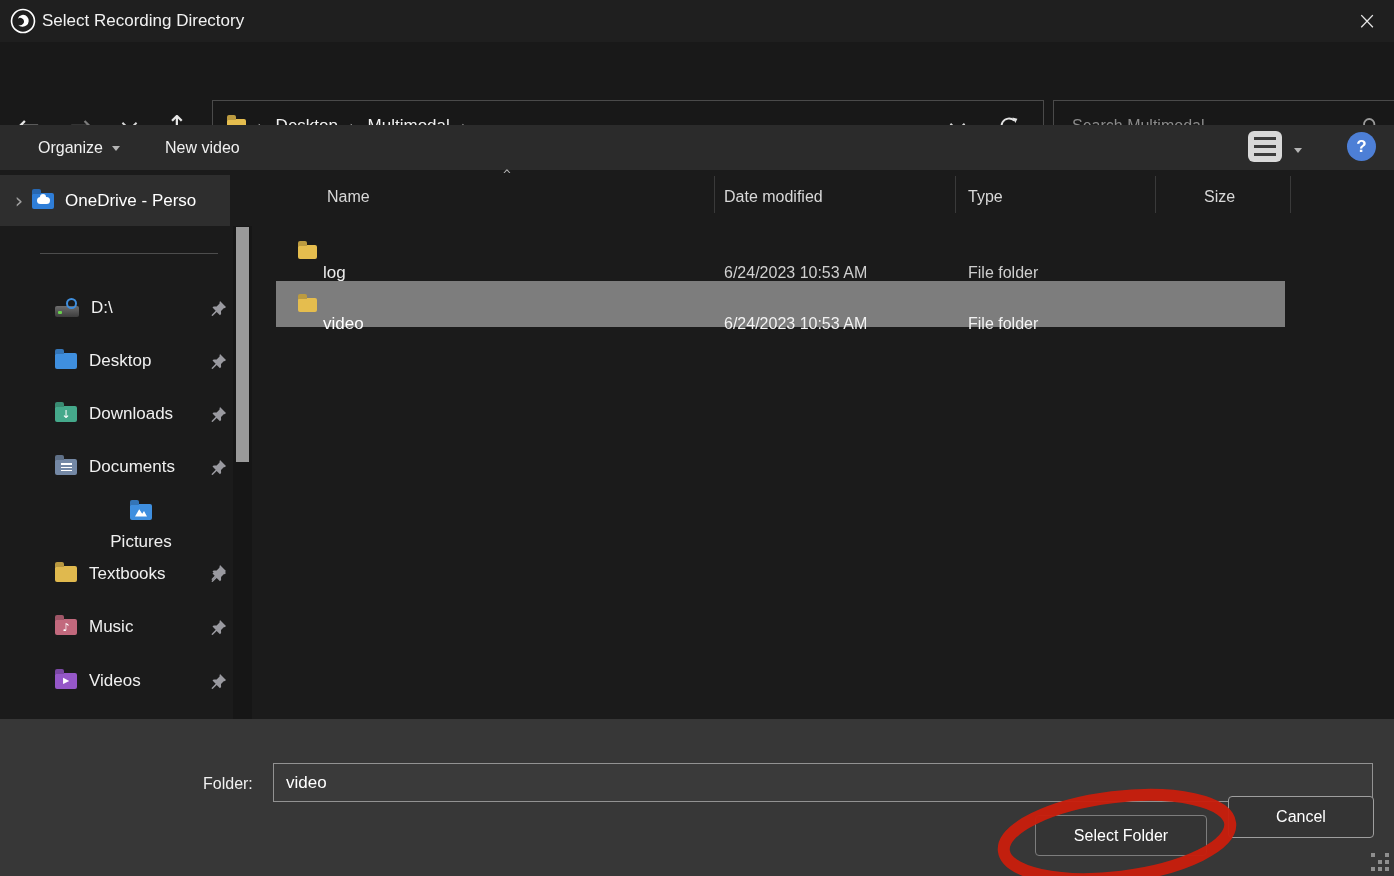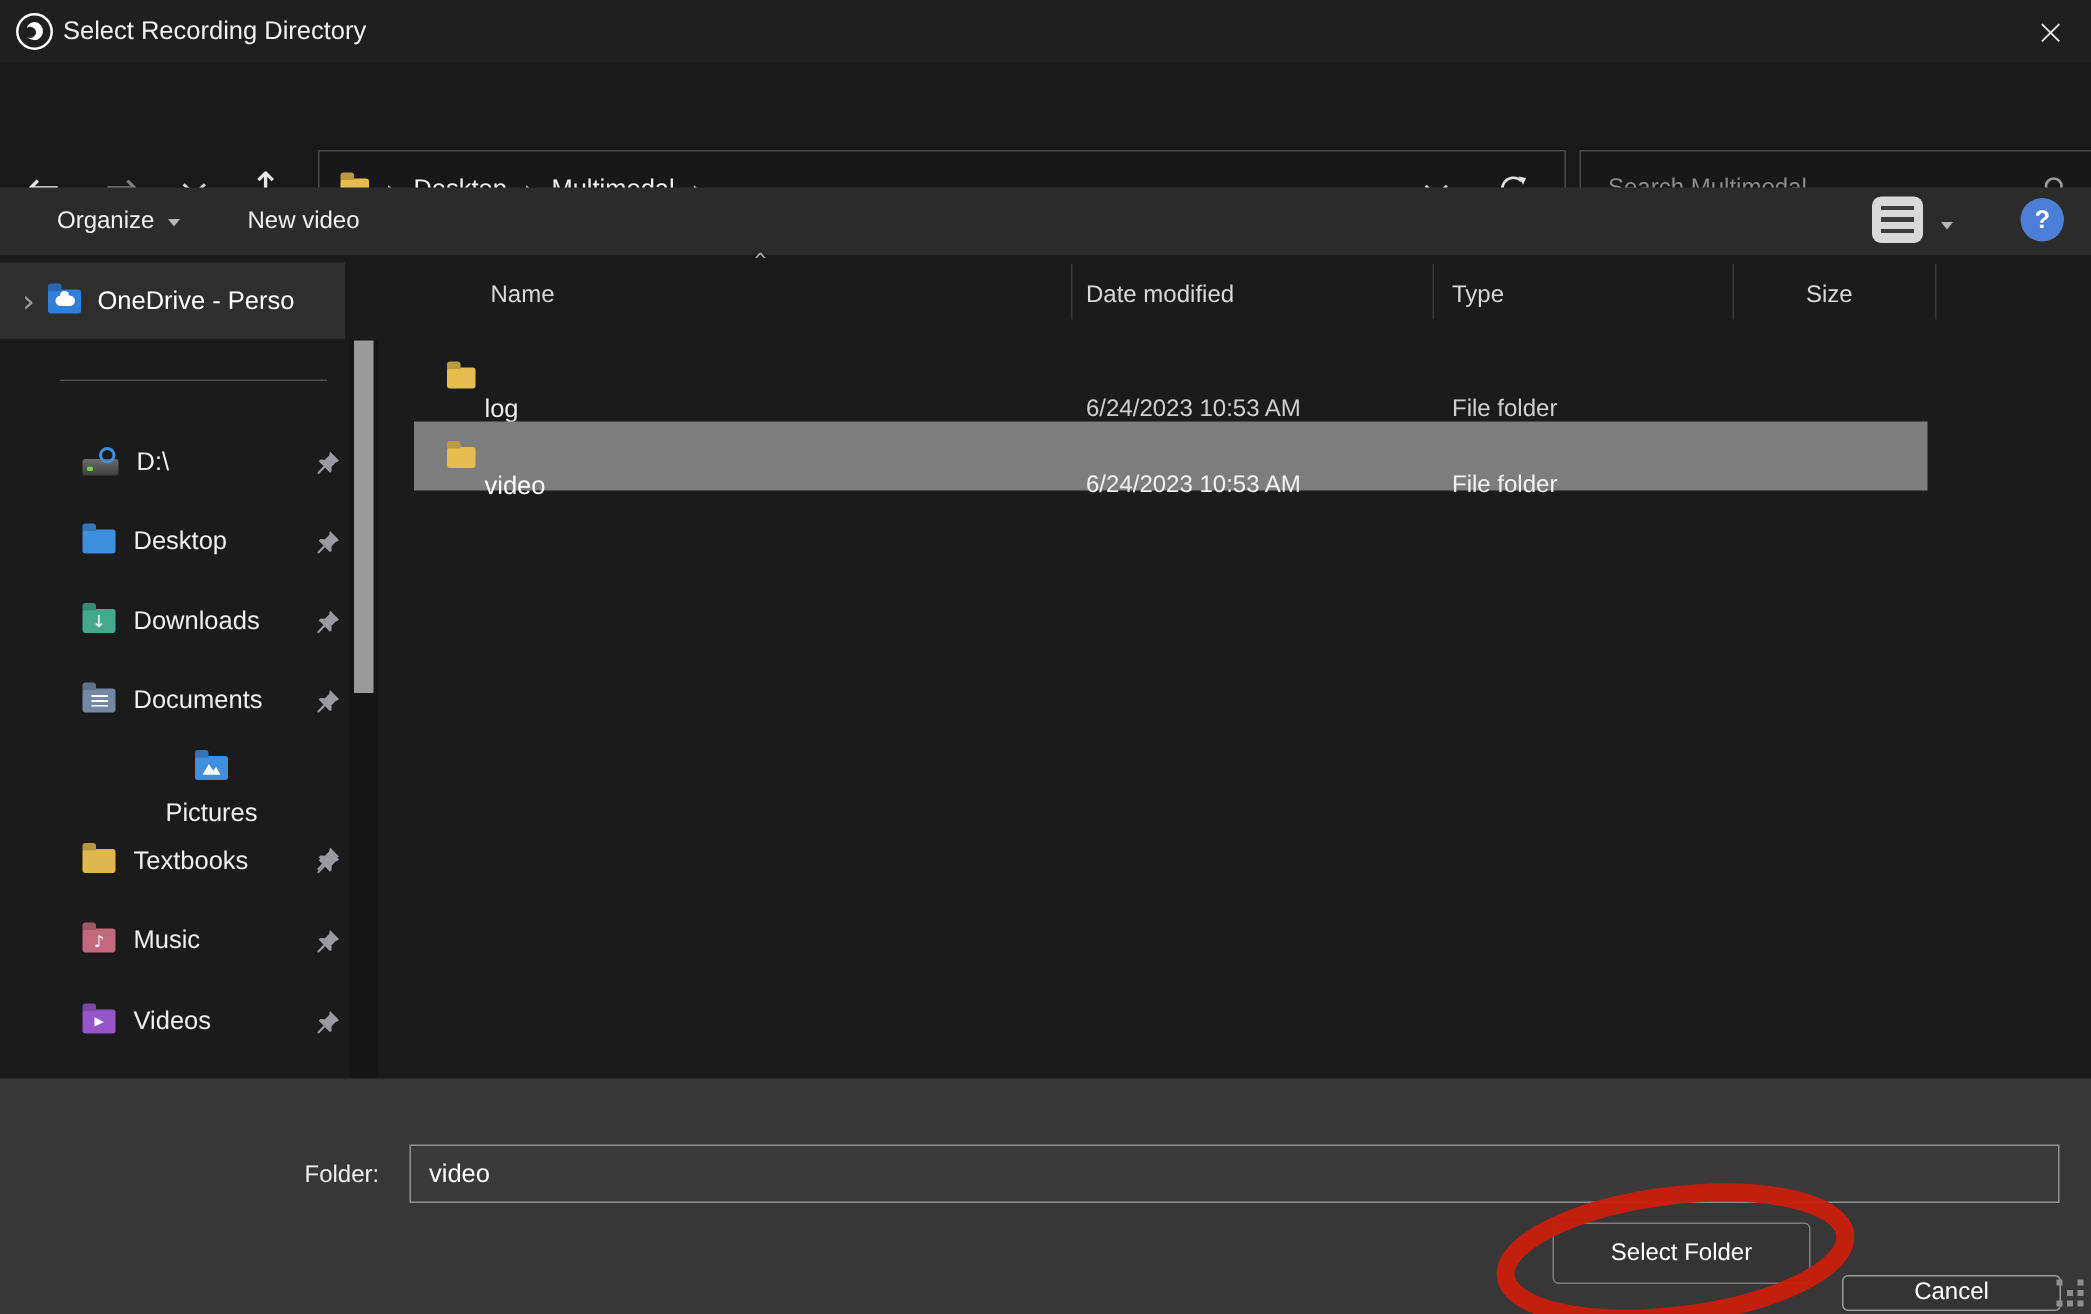--- a/index.html
+++ b/index.html
@@ -102,21 +102,21 @@
 
   
   .footer{position:absolute;left:0;top:719px;width:100%;height:157px;background:#373737;}
   .folderlabel{position:absolute;left:203px;top:775px;font-size:16px;color:#f0f0f0;}
   .folderinput{position:absolute;left:273px;top:763px;width:1100px;height:39px;box-sizing:border-box;
                background:#3a3a3a;border:1px solid #929292;color:#fff;font-size:17px;
                padding:0 12px;font-family:inherit;}
   .btn{position:absolute;background:#343434;border:1px solid #888;border-radius:4px;color:#fff;
        font-size:16px;font-family:inherit;display:flex;align-items:center;justify-content:center;}
   .btn-select{left:1035px;top:815px;width:172px;height:41px;border-color:#7d7d7d;}
-  .btn-cancel{left:1228px;top:850px;width:146px;height:24px;border-color:#9e9e9e;}
+  .btn-cancel{left:1228px;top:796px;width:146px;height:42px;border-color:#9e9e9e;}
   .grip{position:absolute;left:1371px;top:853px;width:4px;height:4px;background:#8f8f8f;
         box-shadow:14px 0 #8f8f8f, 7px 7px #8f8f8f, 14px 7px #8f8f8f, 0 14px #8f8f8f, 7px 14px #8f8f8f, 14px 14px #8f8f8f;}
 
   .annot{position:absolute;left:0;top:0;pointer-events:none;}
 </style>
 </head>
 <body>
 
 <div id="win">
 

